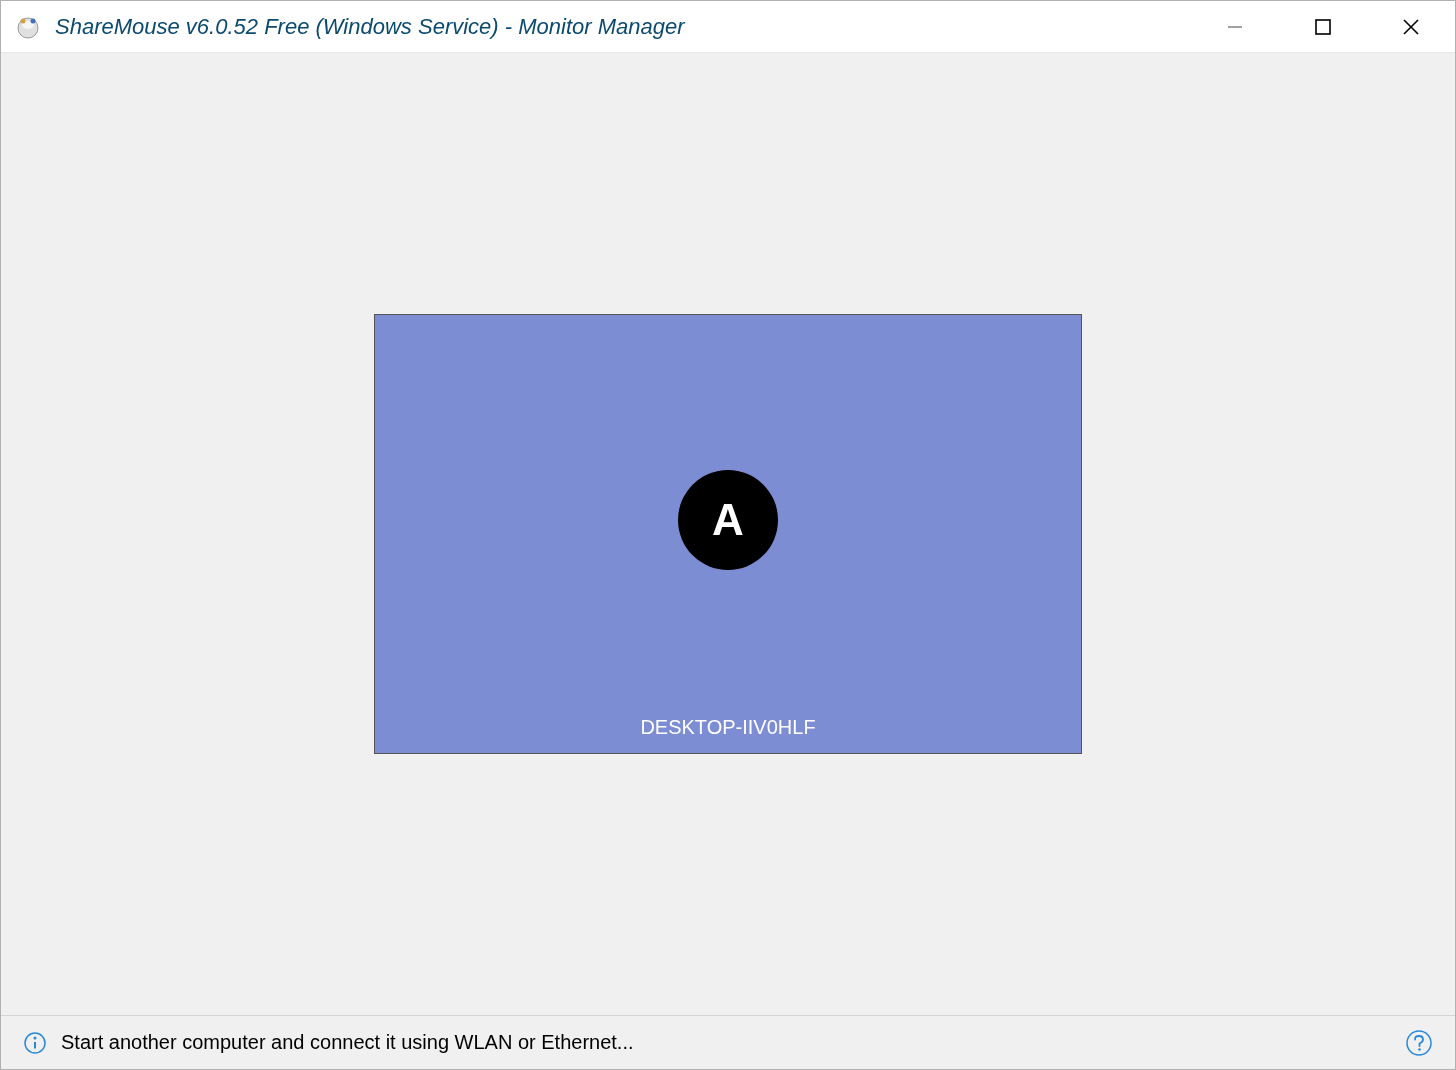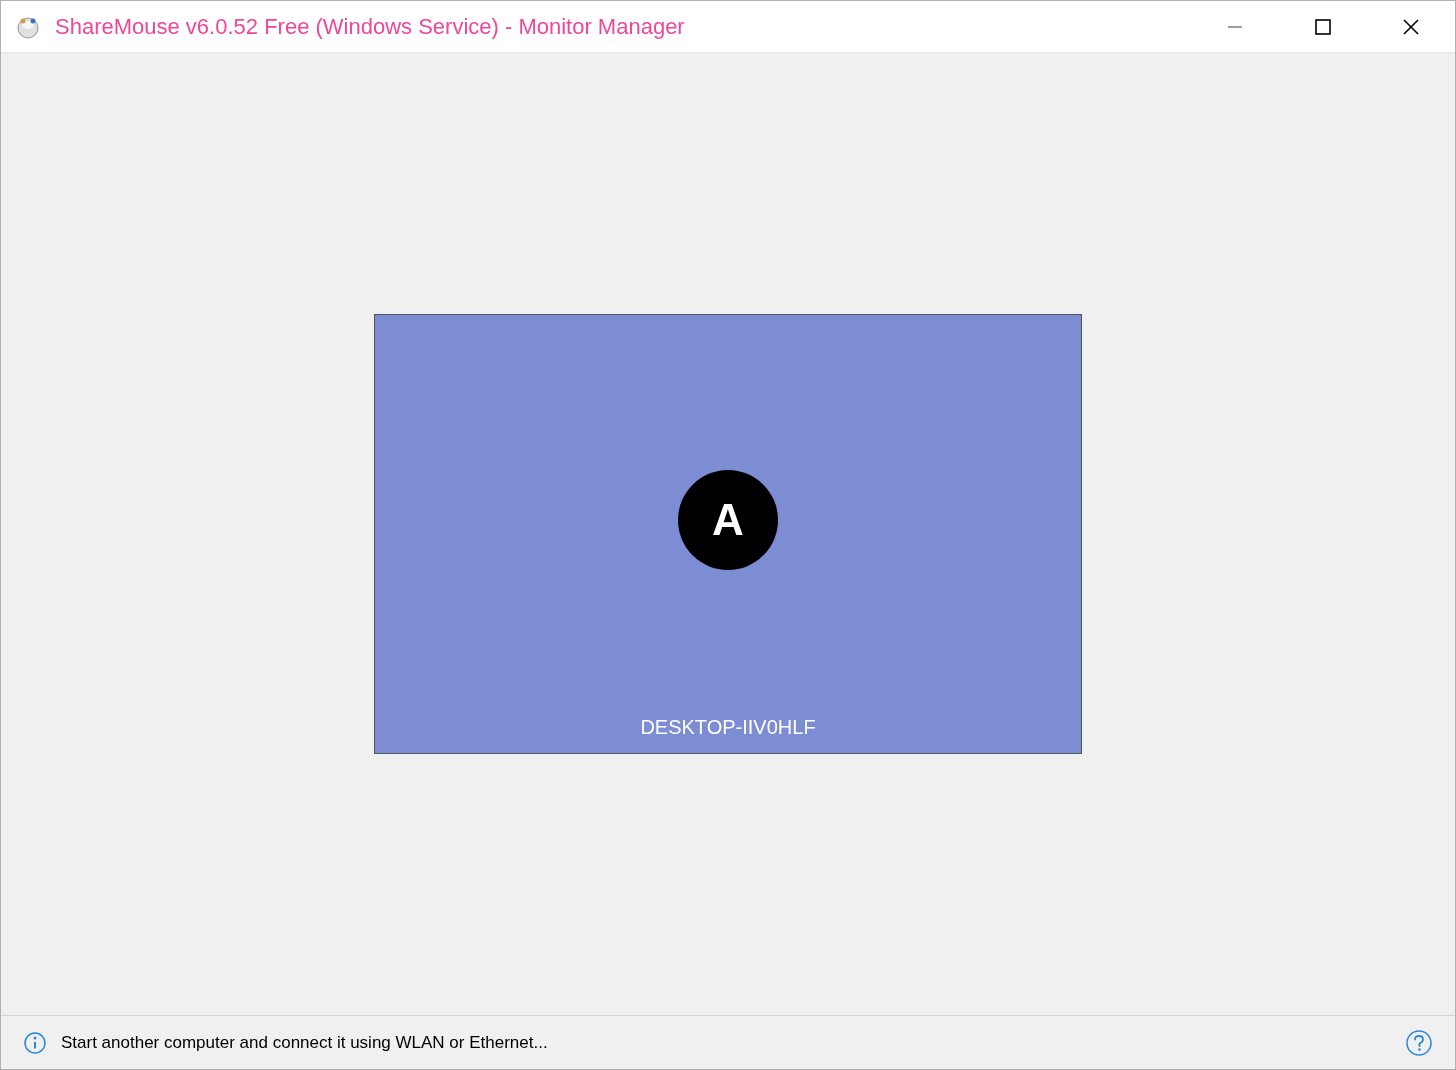--- a/index.html
+++ b/index.html
@@ -29,22 +29,23 @@
       height: 26px;
       margin-right: 14px;
       position: relative;
     }
     .titlebar-icon svg {
       width: 100%;
       height: 100%;
     }
     .titlebar-title {
       font-size: 22px;
-      color: #ec4899;
+      color: #0c4a6e;
       flex: 1;
+      font-style: italic;
     }
     .window-controls {
       display: flex;
       height: 100%;
     }
     .window-control {
       width: 88px;
       height: 100%;
       display: flex;
       align-items: center;
@@ -110,21 +111,21 @@
       display: flex;
       align-items: center;
       padding: 0 22px;
     }
     .status-info-icon {
       width: 24px;
       height: 24px;
       margin-right: 14px;
     }
     .status-text {
-      font-size: 17px;
+      font-size: 20px;
       color: #000;
       flex: 1;
     }
     .status-help-icon {
       width: 28px;
       height: 28px;
     }
   </style>
 </head>
 <body>

